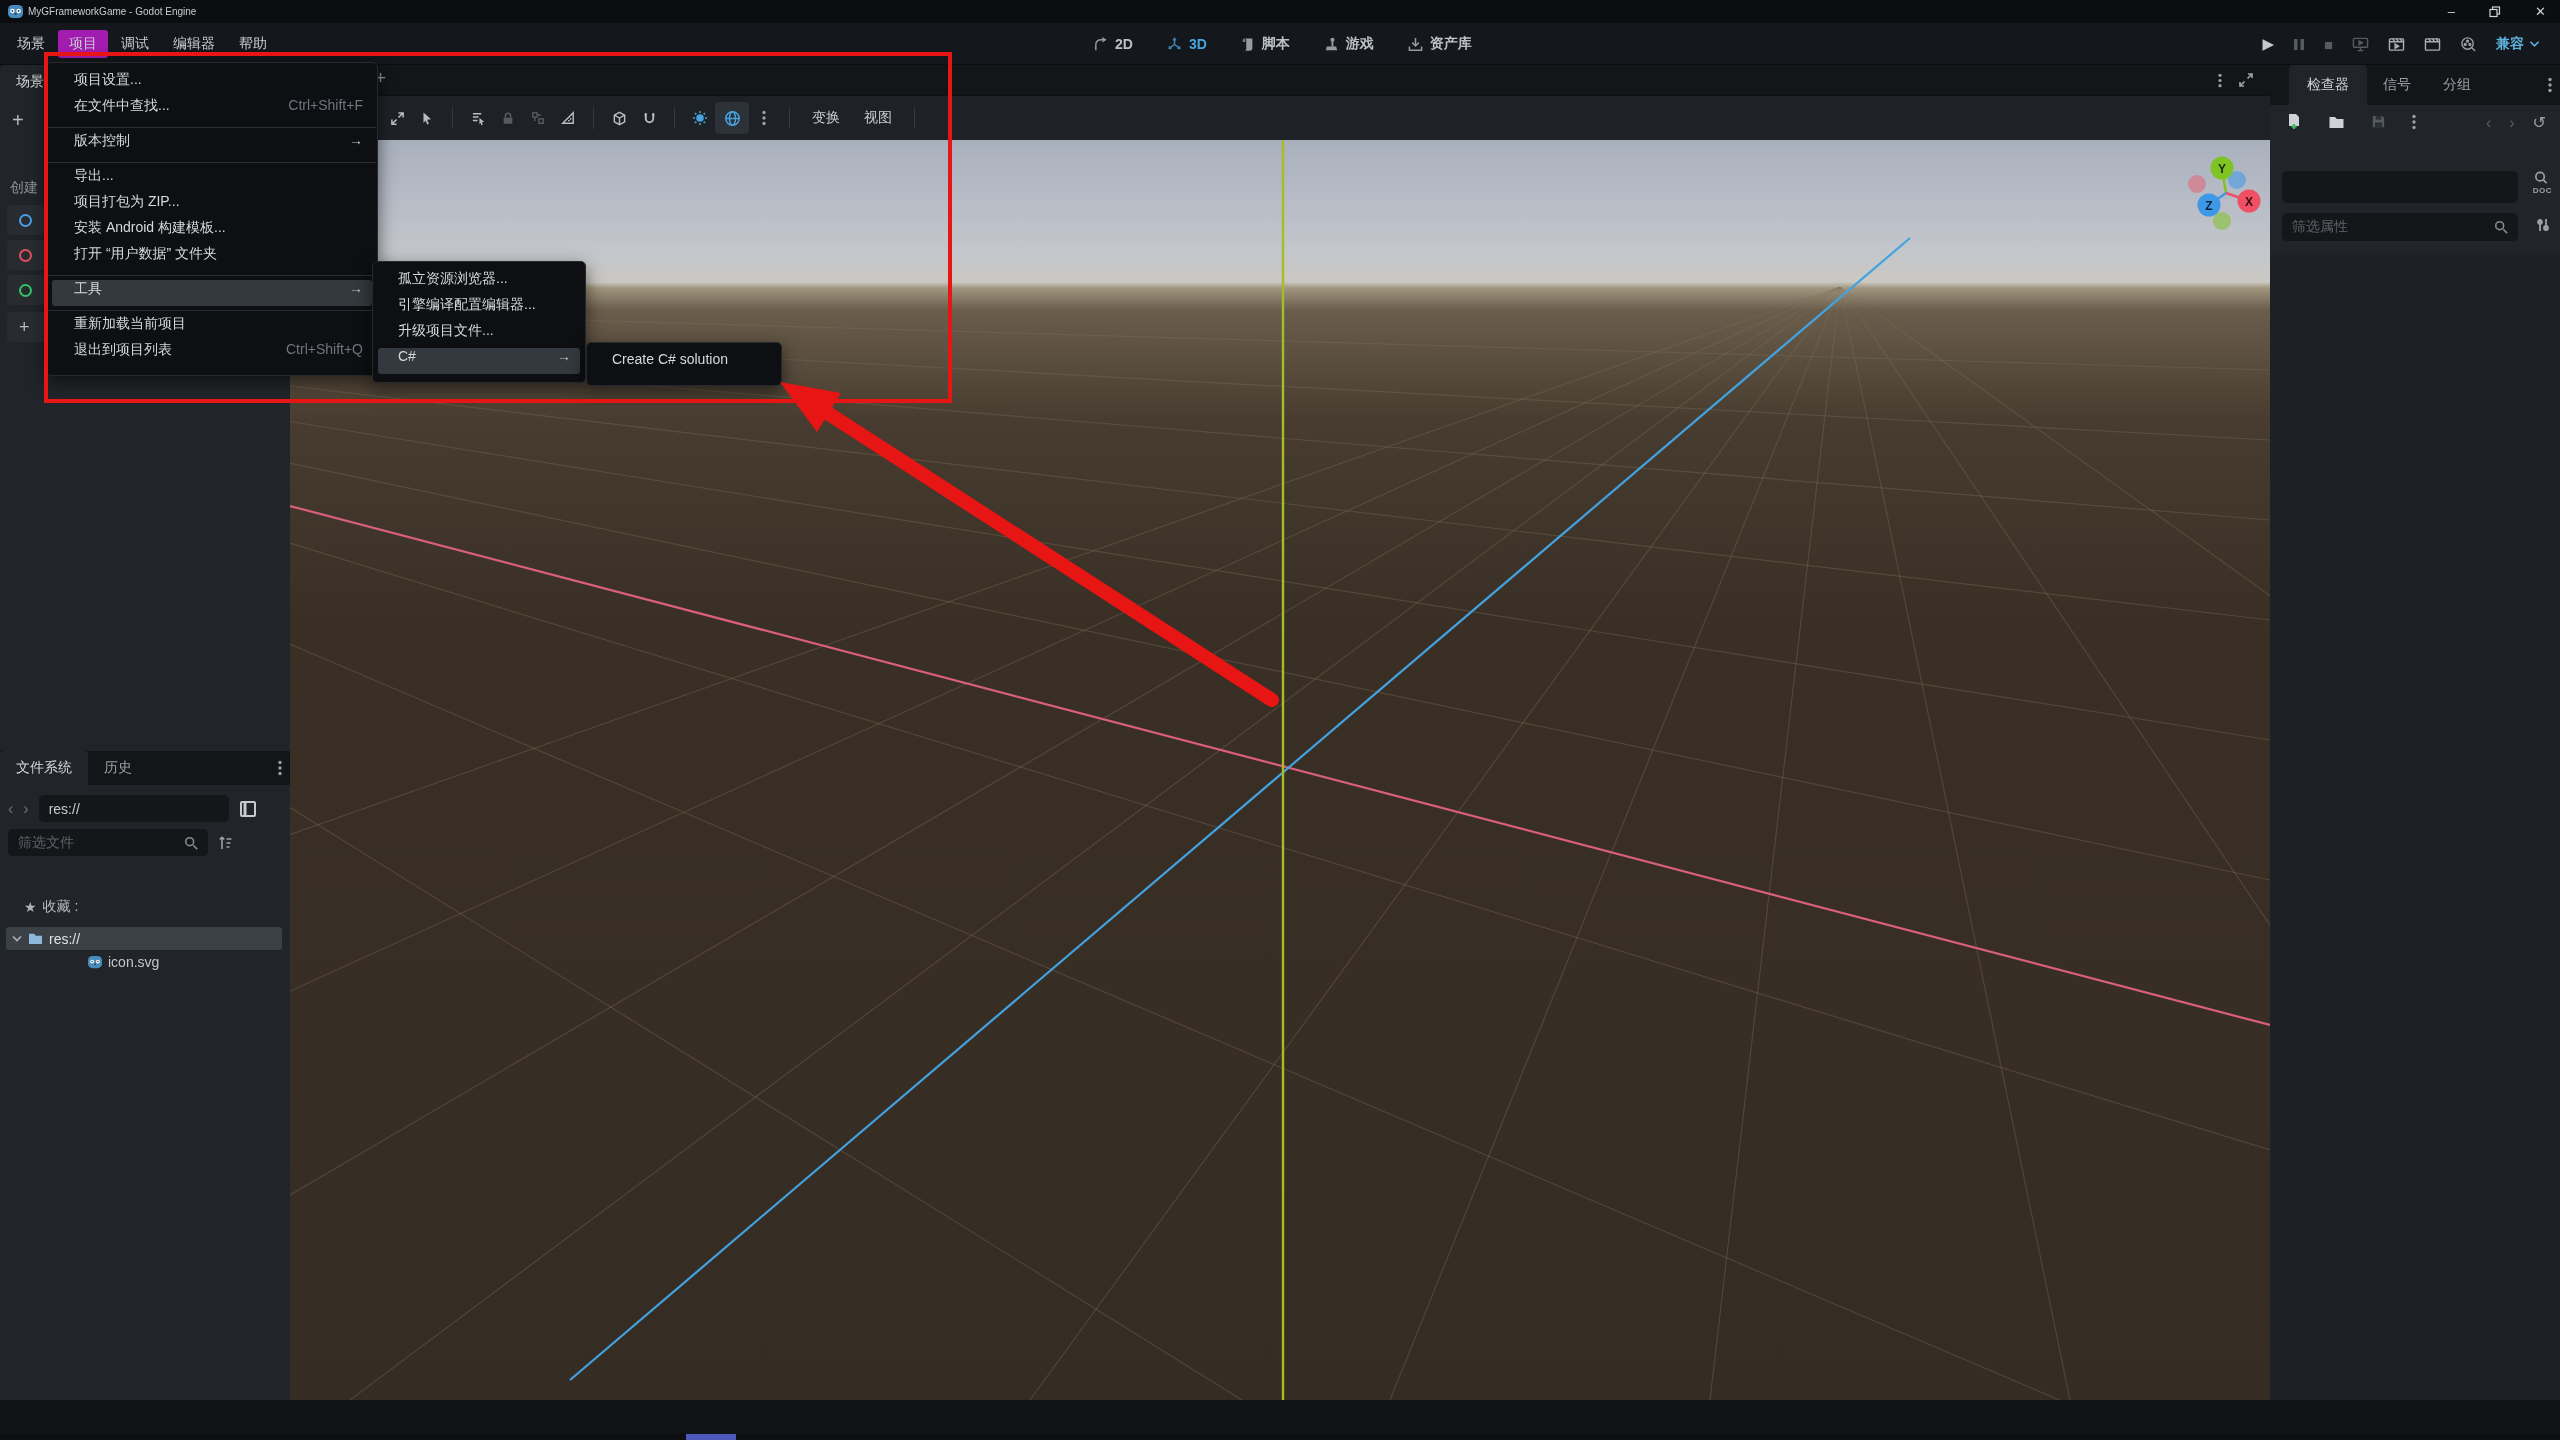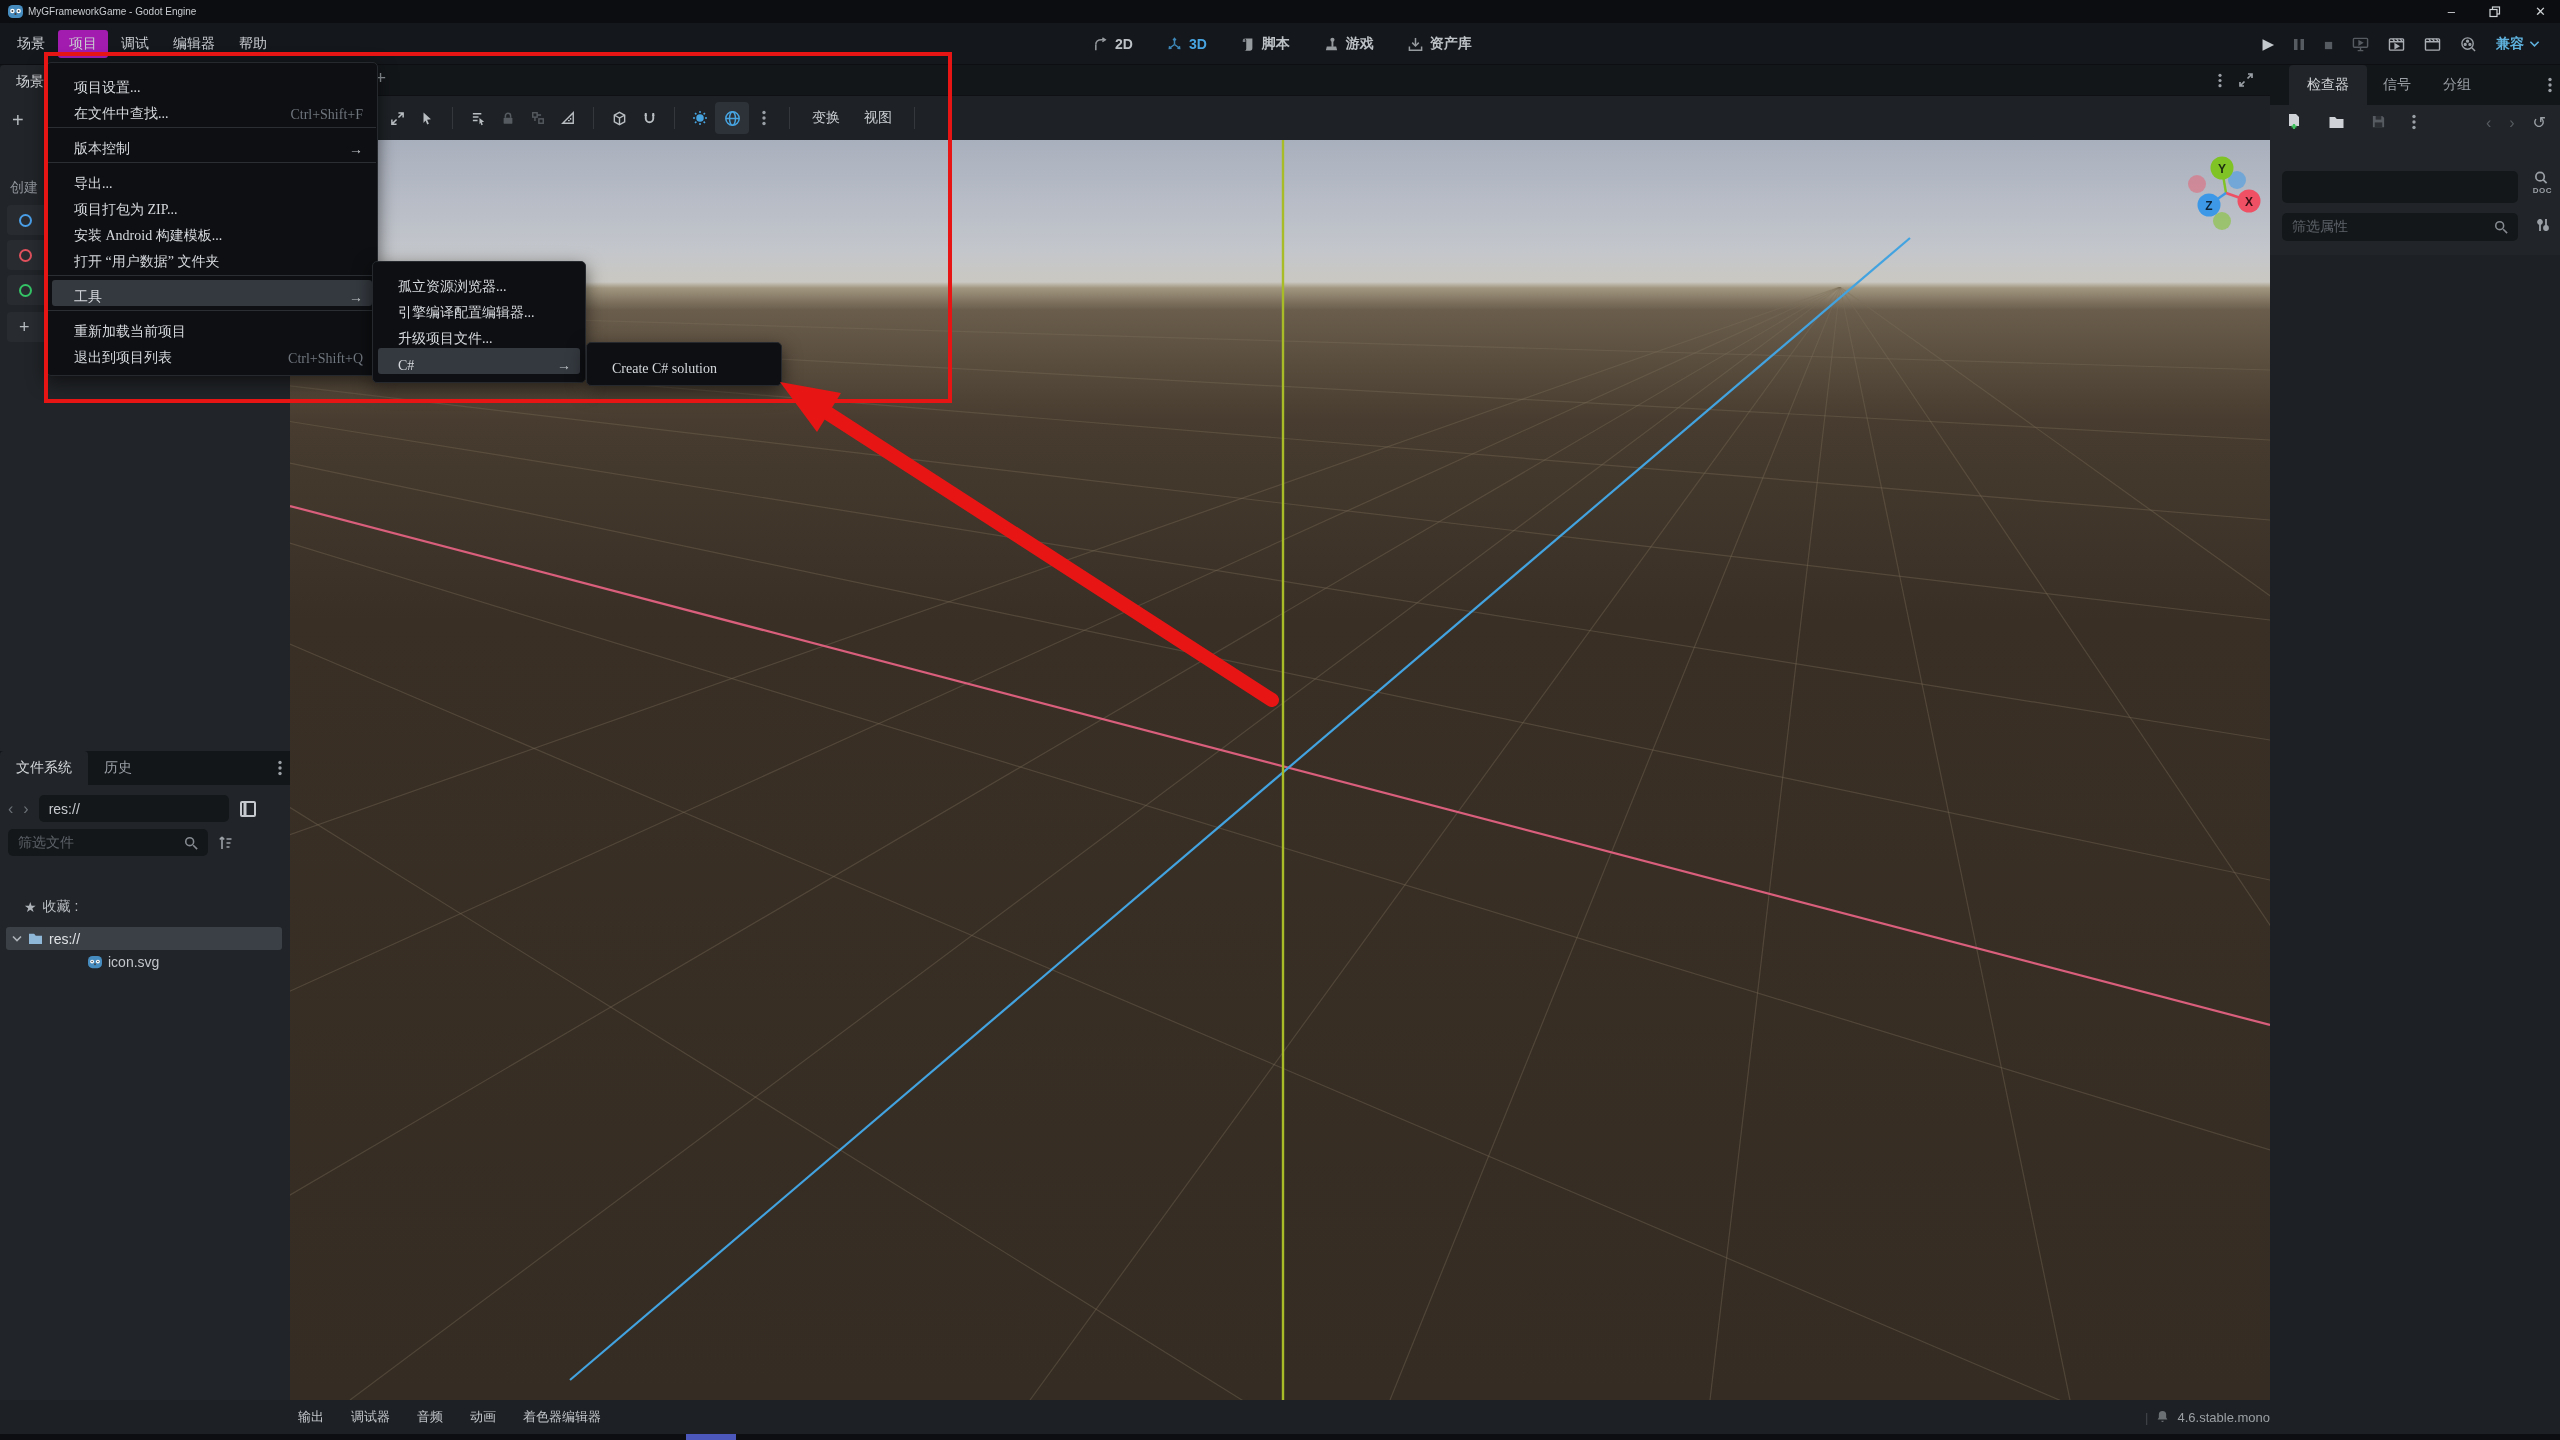--- a/index.html
+++ b/index.html
@@ -73,21 +73,21 @@
   .itool.dim { color:#565b61; }
 
   
   .bottombar { position:absolute; left:0; top:1400px; width:2560px; height:34px; background:#1d2024; display:flex; align-items:center; }
   .btab { color:#c3c7cb; font-size:13px; margin-right:27px; }
   .version { position:absolute; right:290px; top:0; height:34px; display:flex; align-items:center; gap:8px; color:#9ba0a5; font-size:13px; }
   .bottomstrip { position:absolute; left:0; top:1434px; width:2560px; height:6px; background:#0c0e11; }
 
   
   .popup { position:absolute; background:#0d0f12; border:1px solid #26292d; border-radius:5px; box-shadow:0 6px 18px rgba(0,0,0,.55); padding:8px 0; z-index:60; }
-  .mi { height:26px; display:flex; align-items:flex-end; padding:0 14px 0 27px; color:#d6d9dd; position:relative;font-family:Liberation Serif, serif; }
+  .mi { height:26px; display:flex; align-items:flex-start; padding:0 14px 0 27px; color:#d6d9dd; position:relative; }
   .mi .ml { flex:1; white-space:nowrap; }
   .mi .ms { color:#70767e; margin-left:40px; }
   .mi .ma { color:#c3c7cc; margin-left:30px; }
   .mi.hl::before { content:""; position:absolute; left:5px; right:5px; top:0; bottom:0; background:#34393f; border-radius:3px; z-index:-1; }
   .msep { height:1px; background:#2b2f33; margin:4px 1px; }
 
   
   .redrect { position:absolute; left:44px; top:52px; width:908px; height:351px; border:4px solid var(--annotation); z-index:100; pointer-events:none; }
   .arrowsvg { position:absolute; left:0; top:0; z-index:100; pointer-events:none; }
 </style>
@@ -542,37 +542,20 @@
           <svg width="16" height="16" viewBox="0 0 16 16" fill="none" stroke="#9aa0a6" stroke-width="1.8">
             <path d="M5 2v12M11 2v12"></path>
             <circle cx="5" cy="5" r="2" fill="#9aa0a6"></circle>
             <circle cx="11" cy="11" r="2" fill="#9aa0a6"></circle>
           </svg>
         </span>
       <div style="position:absolute;left:0;top:150px;right:0;bottom:0;background:#1d2024;"></div>
     </div>
   </div>
 
-  <div class="bottombar" style="padding-left:298px;">
-    <span class="btab">输出</span>
-    <span class="btab">调试器</span>
-    <span class="btab">音频</span>
-    <span class="btab">动画</span>
-    <span class="btab">着色器编辑器</span>
-    <div class="version">
-      <span style="color:#44484d;">|</span>
-      <span>
-          <svg width="13" height="14" viewBox="0 0 16 17" fill="#6b7075">
-            <path d="M8 1a4.5 4.5 0 00-4.5 4.5V9L2 11.5h12L12.5 9V5.5A4.5 4.5 0 008 1z"></path>
-            <path d="M6.5 13a1.5 1.5 0 003 0z"></path>
-          </svg>
-        </span>
-      <span>4.6.stable.mono</span>
-    </div>
-  </div>
   <div class="bottomstrip">
     <div class="abs" style="left:686px;top:0;width:50px;height:6px;background:#4c58bb;"></div>
   </div>
 
   <div class="popup" style="left:46px;top:62px;width:332px;">
     <div class="mi">
         <span class="ml">项目设置...</span>
       </div>
     <div class="mi">
         <span class="ml">在文件中查找...</span>

